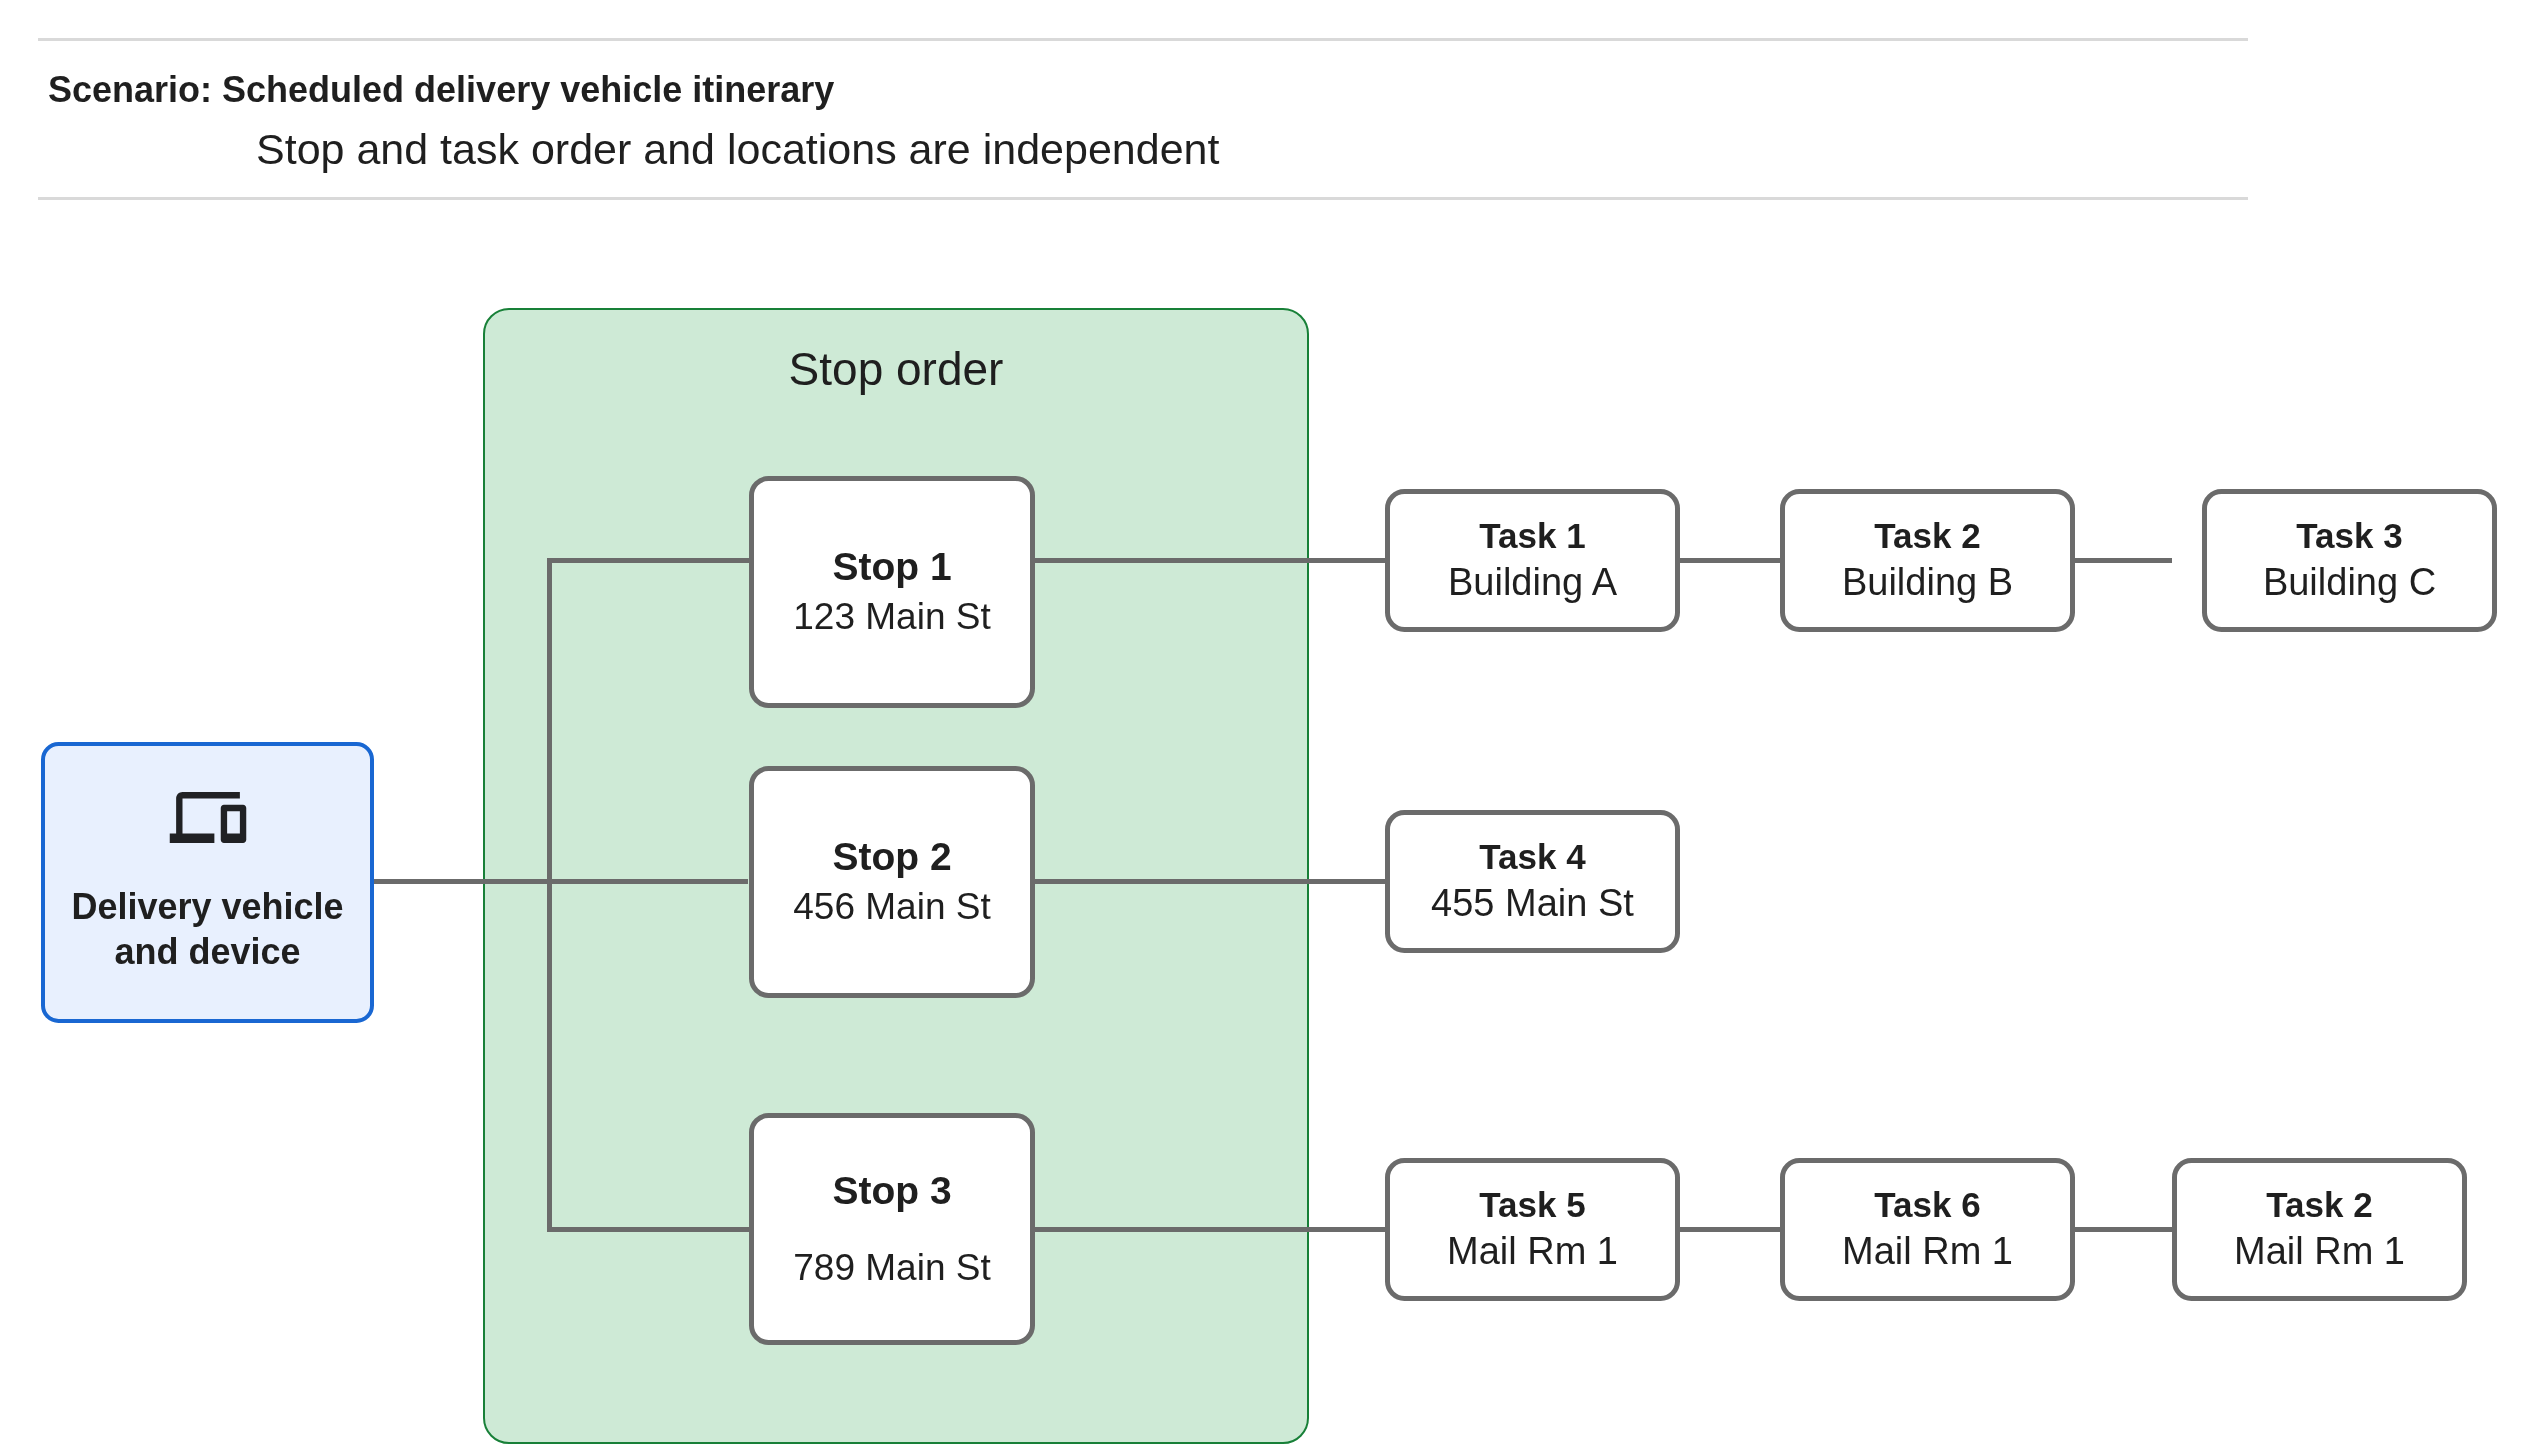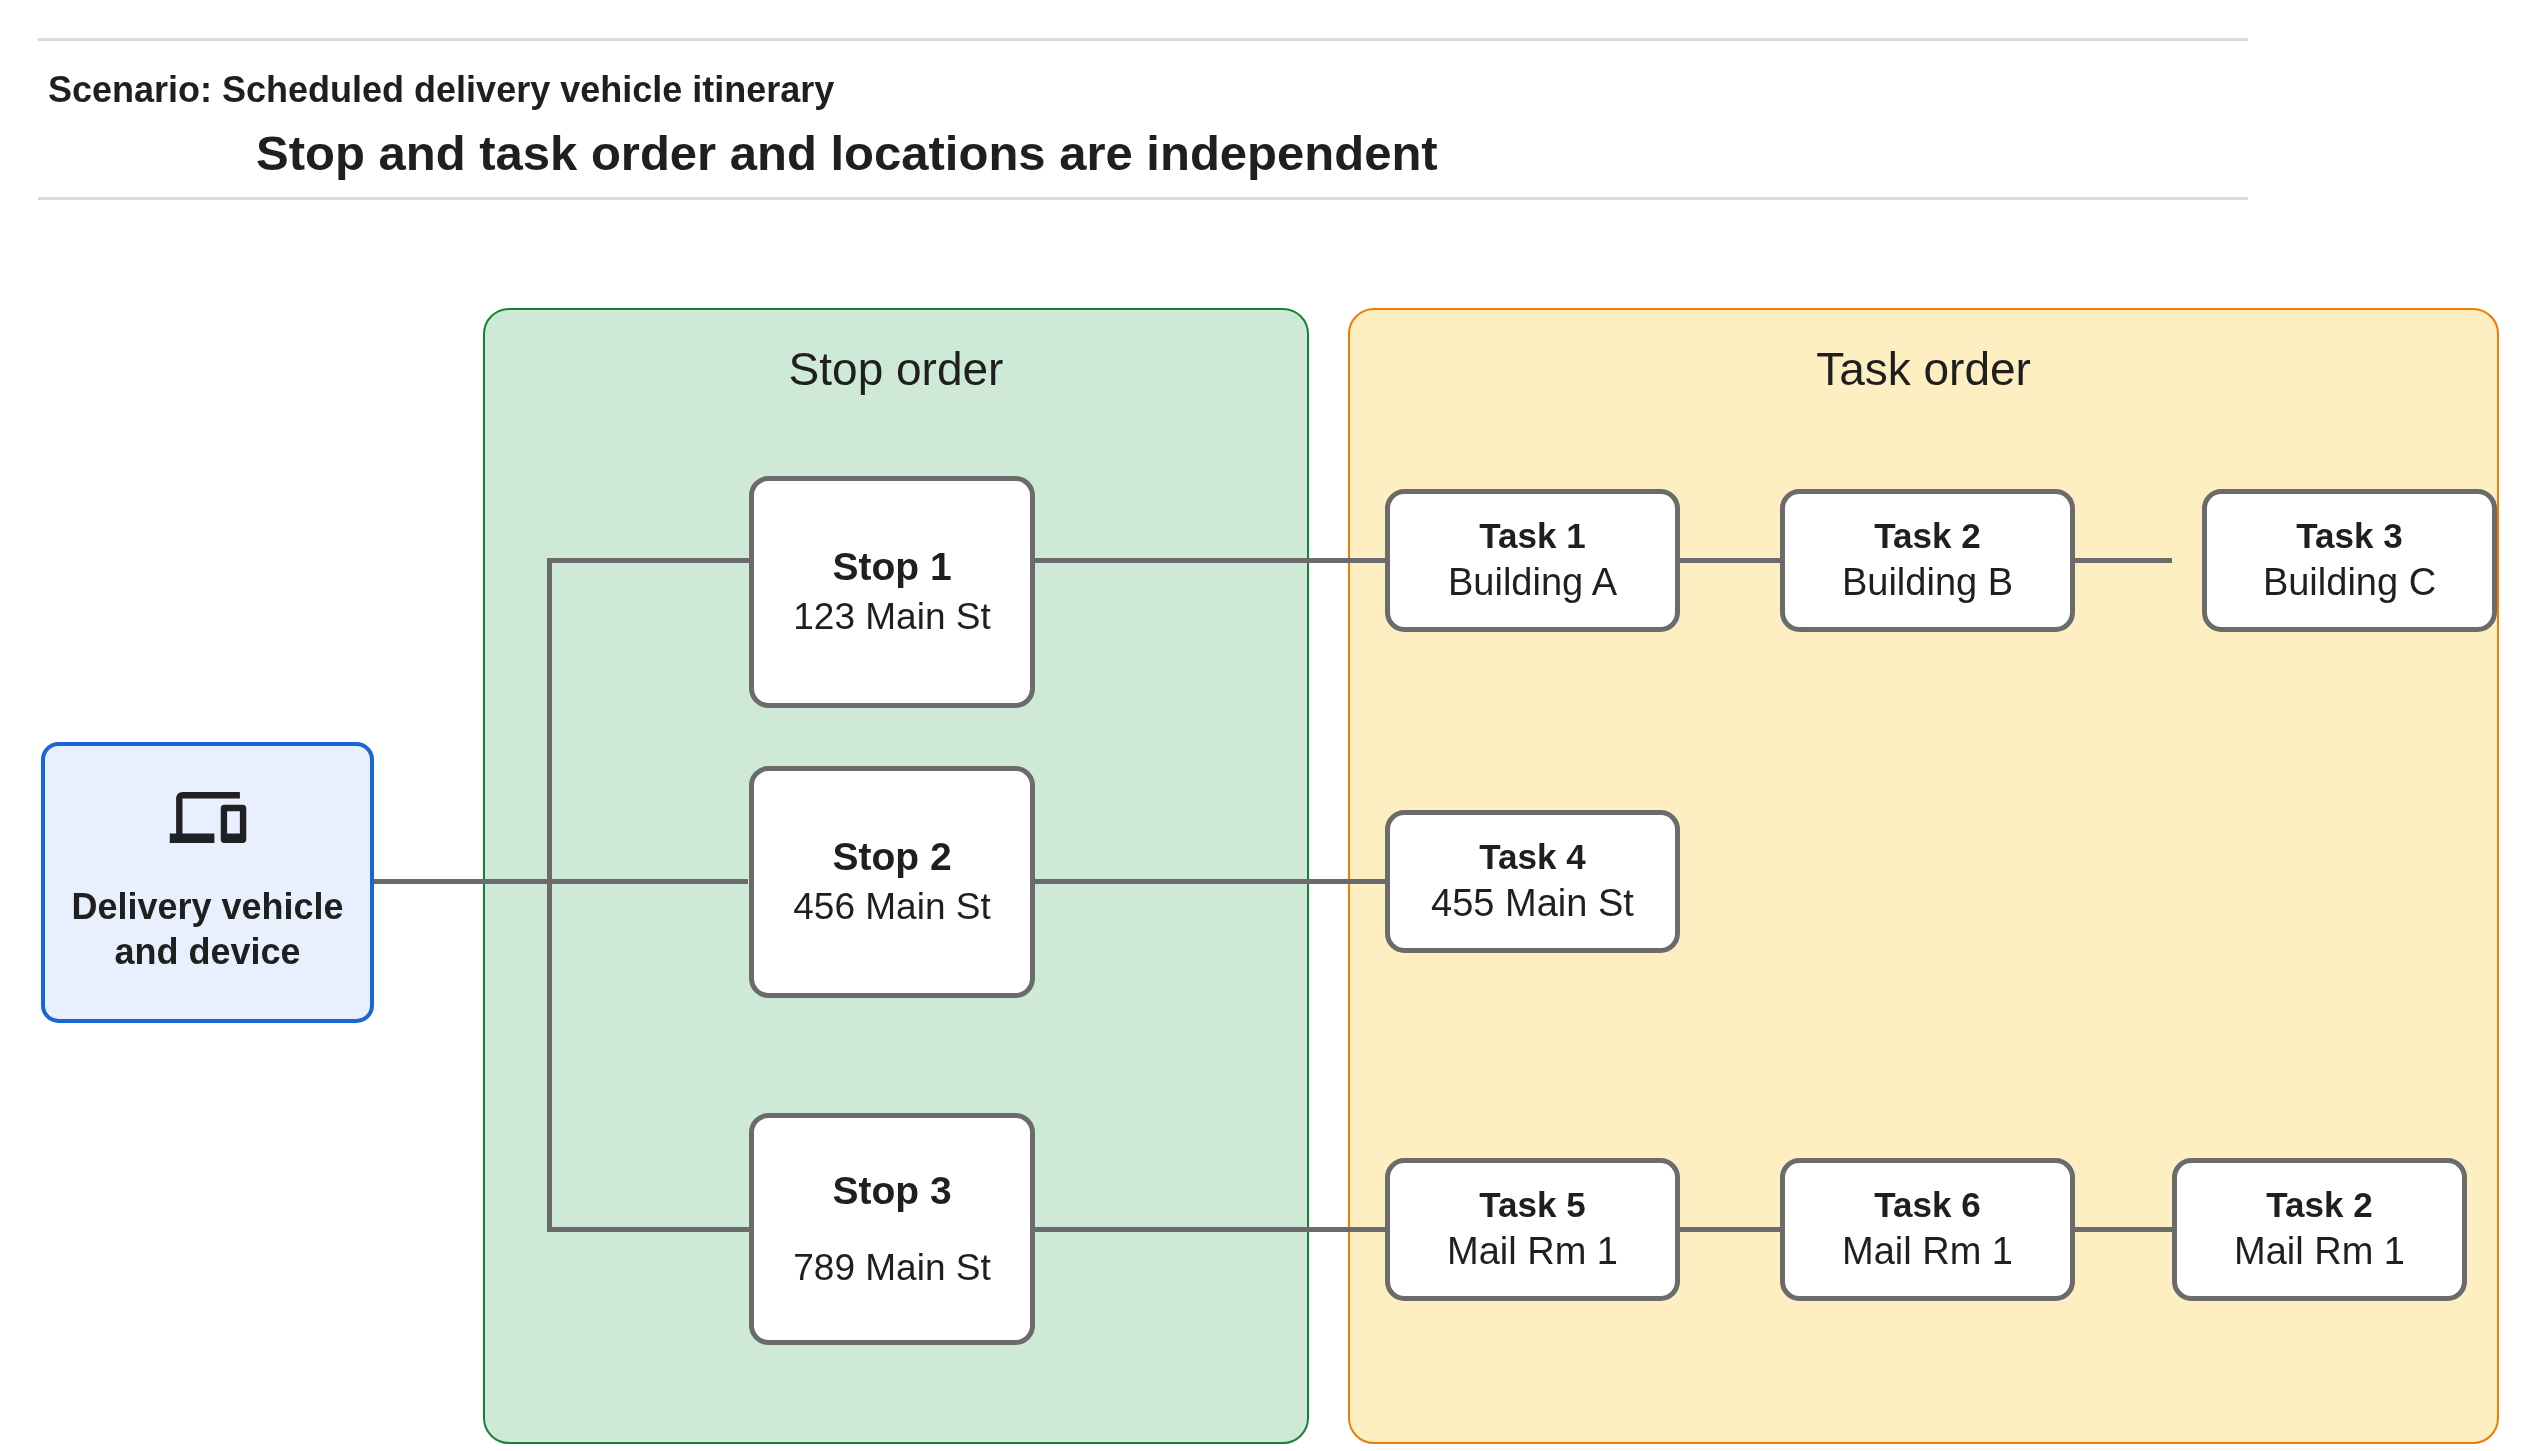--- a/index.html
+++ b/index.html
@@ -12,21 +12,21 @@
   * { box-sizing:border-box; margin:0; padding:0; }
   html,body { background:#fff; }
   body { font-family:"Liberation Sans", sans-serif; color:var(--text); }
   .canvas { position:relative; width:2538px; height:1452px; background:#fff; overflow:hidden; }
 
   .rule { position:absolute; left:38px; width:2210px; height:2.9px; background:var(--rule); }
   .rule-top { top:38px; }
   .rule-bottom { top:197px; }
 
   .page-title { position:absolute; left:48px; top:68px; font-size:36px; font-weight:700; line-height:1.2; white-space:nowrap; }
-  .page-subtitle { position:absolute; left:256px; top:124px; font-size:49px; font-weight:700; line-height:1.2; white-space:nowrap; }
+  .page-subtitle { position:absolute; left:256px; top:124px; font-size:43px; font-weight:400; line-height:1.2; white-space:nowrap; }
 
   .group { position:absolute; top:308px; height:1136px; border-radius:26px; }
   .group-stop { left:483px; width:826px; background:var(--stop-group-fill); border:2.9px solid var(--stop-group-border); }
   .group-task { left:1348px; width:1151px; background:var(--task-group-fill); border:2.9px solid var(--task-group-border); }
   .group-label { position:absolute; top:32px; left:0; right:0; text-align:center; font-size:46px; font-weight:500; }
 
   .line { position:absolute; background:var(--connector); }
   .c-delivery { left:373px; top:879px; width:375px; height:4.8px; }
   .c-trunk    { left:547px; top:558px; width:4.8px;  height:674px; }
   .c-s1       { left:547px; top:558px; width:202px; height:4.8px; }
@@ -64,23 +64,20 @@
 
 <div class="canvas">
 
   <div class="rule rule-top"></div>
   <div class="page-title">Scenario: Scheduled delivery vehicle itinerary</div>
   <div class="page-subtitle">Stop and task order and locations are independent</div>
   <div class="rule rule-bottom"></div>
 
   <div class="group group-stop">
     <div class="group-label">Stop order</div>
-  </div>
-  <div class="group group-task">
-    <div class="group-label">Task order</div>
   </div>
 
   <div class="line c-delivery"></div>
   <div class="line c-trunk"></div>
   <div class="line c-s1"></div>
   <div class="line c-s3"></div>
   <div class="line c-s1t1"></div>
   <div class="line c-s2t4"></div>
   <div class="line c-s3t5"></div>
   <div class="line c-t1t2"></div>

